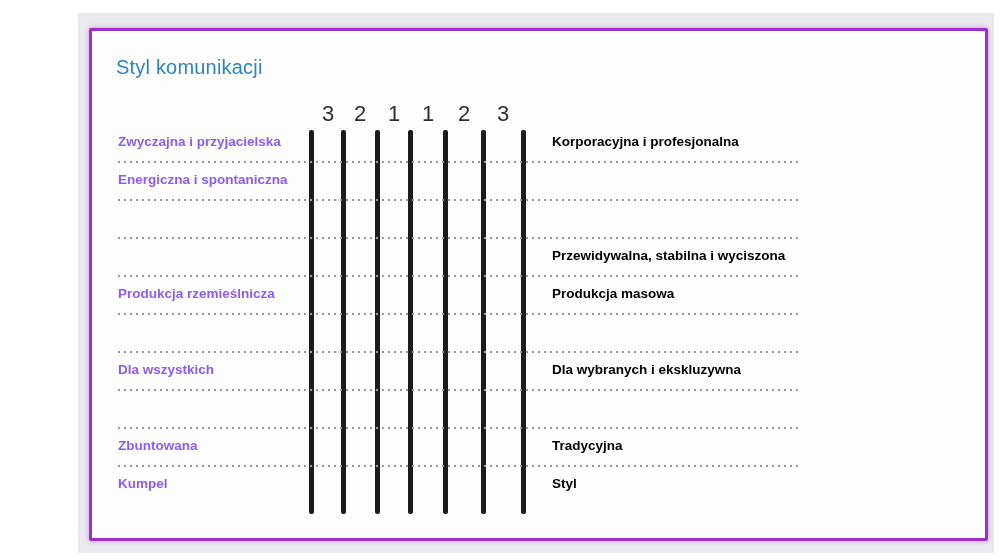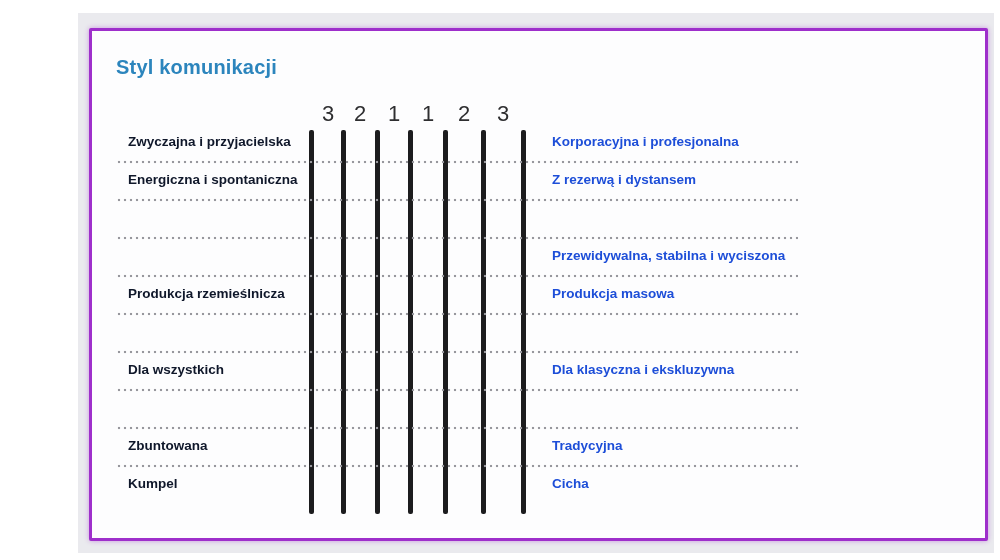--- a/index.html
+++ b/index.html
@@ -36,21 +36,21 @@
     border-radius: 2px;
     background: #fdfdfe;
     box-shadow: 0 0 5px rgba(158, 47, 203, 0.45);
   }
   .title {
     position: absolute;
     left: 24px;
     top: 25px;
     margin: 0;
     font-size: 20px;
-    font-weight: 700;
+    font-weight: 400;
     color: #2c85bd;
     letter-spacing: 0.2px;
   }
   .num {
     position: absolute;
     top: 72px;
     transform: translateX(-50%);
     font-size: 22px;
     font-weight: 500;
     color: #2e2e30;
@@ -70,22 +70,22 @@
     width: 100%;
     height: 18px;
     line-height: 18px;
   }
   .lbl {
     position: absolute;
     font-size: 13.5px;
     font-weight: 700;
     white-space: nowrap;
   }
-  .lbl.left  { left: 36px;  color: #0f172a; }
-  .lbl.right { left: 460px; color: #1d4ed8; }
+  .lbl.left  { left: 26px;  color: #8b5cf6; }
+  .lbl.right { left: 460px; color: #000000; }
   .sep {
     position: absolute;
     left: 24px;
     width: 682px;
     height: 4px;
     background-image: radial-gradient(circle, #97979d 1.2px, rgba(151,151,157,0) 1.6px);
     background-size: 6px 4px;
     background-position: 0 50%;
     background-repeat: repeat-x;
   }
@@ -115,53 +115,52 @@
       <div class="bar" style="left:429px"></div>
 
       <div class="row" style="top:102px">
         <span class="lbl left">Zwyczajna i przyjacielska</span>
         <span class="lbl right">Korporacyjna i profesjonalna</span>
       </div>
       <div class="sep" style="top:129px"></div>
 
       <div class="row" style="top:140px">
         <span class="lbl left">Energiczna i spontaniczna</span>
-        <span class="lbl right">Z rezerwą i dystansem</span>
       </div>
       <div class="sep" style="top:167px"></div>
 
       <div class="sep" style="top:205px"></div>
 
       <div class="row" style="top:216px">
         <span class="lbl right">Przewidywalna, stabilna i wyciszona</span>
       </div>
       <div class="sep" style="top:243px"></div>
 
       <div class="row" style="top:254px">
         <span class="lbl left">Produkcja rzemieślnicza</span>
         <span class="lbl right">Produkcja masowa</span>
       </div>
       <div class="sep" style="top:281px"></div>
 
       <div class="sep" style="top:319px"></div>
 
       <div class="row" style="top:330px">
         <span class="lbl left">Dla wszystkich</span>
-        <span class="lbl right">Dla klasyczna i ekskluzywna</span>
+        <span class="lbl right">Dla wybranych i ekskluzywna</span>
       </div>
       <div class="sep" style="top:357px"></div>
 
       <div class="sep" style="top:395px"></div>
 
       <div class="row" style="top:406px">
         <span class="lbl left">Zbuntowana</span>
         <span class="lbl right">Tradycyjna</span>
       </div>
       <div class="sep" style="top:433px"></div>
 
       <div class="row" style="top:444px">
         <span class="lbl left">Kumpel</span>
-        <span class="lbl right">Cicha</span>
+        <span class="lbl right">Styl</span>
       </div>
 
     </div>
   </div>
 </div>
 
 </body></html>

